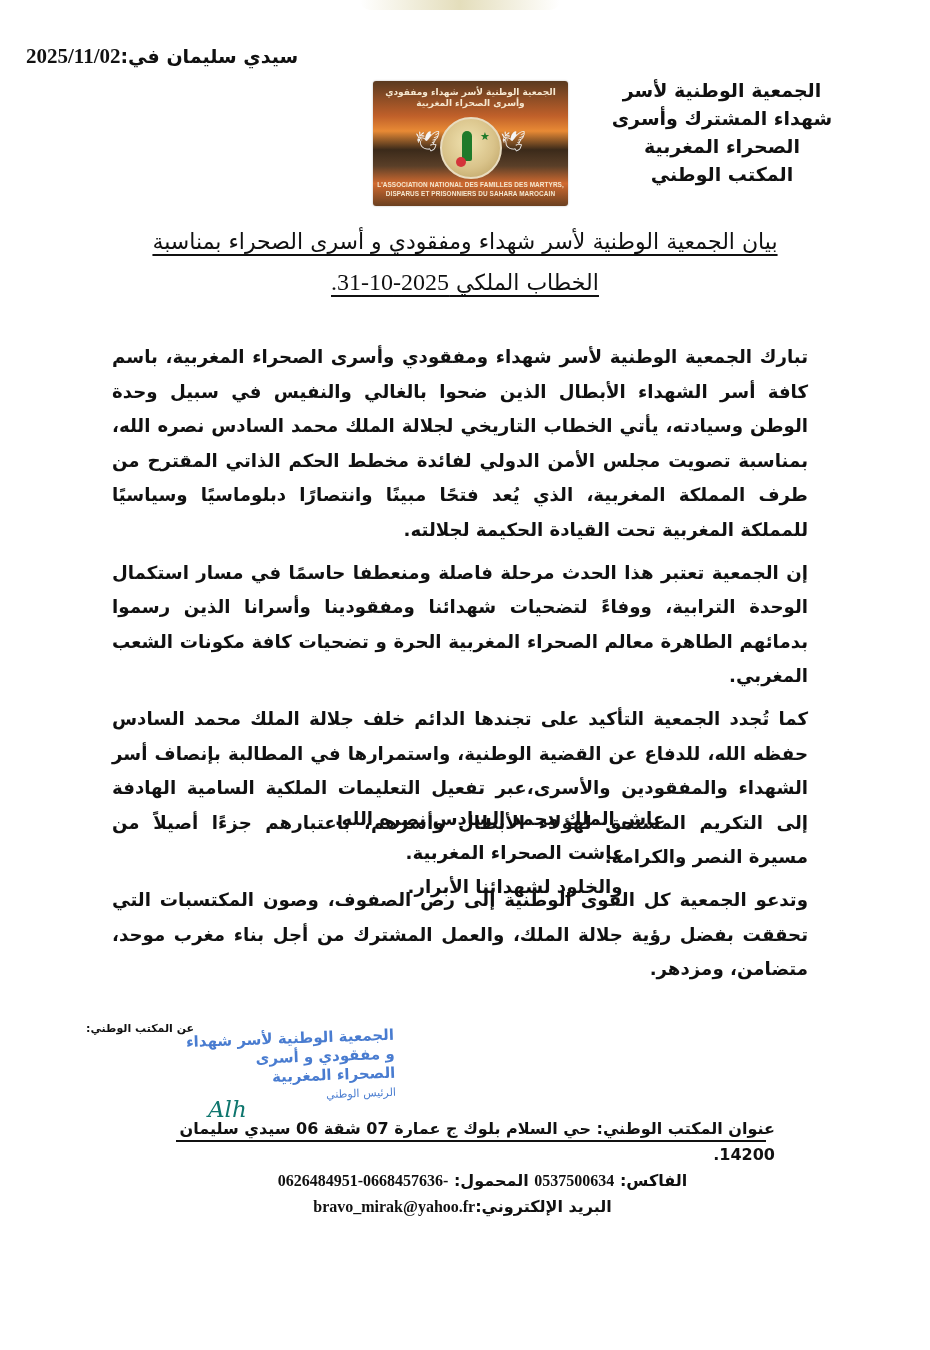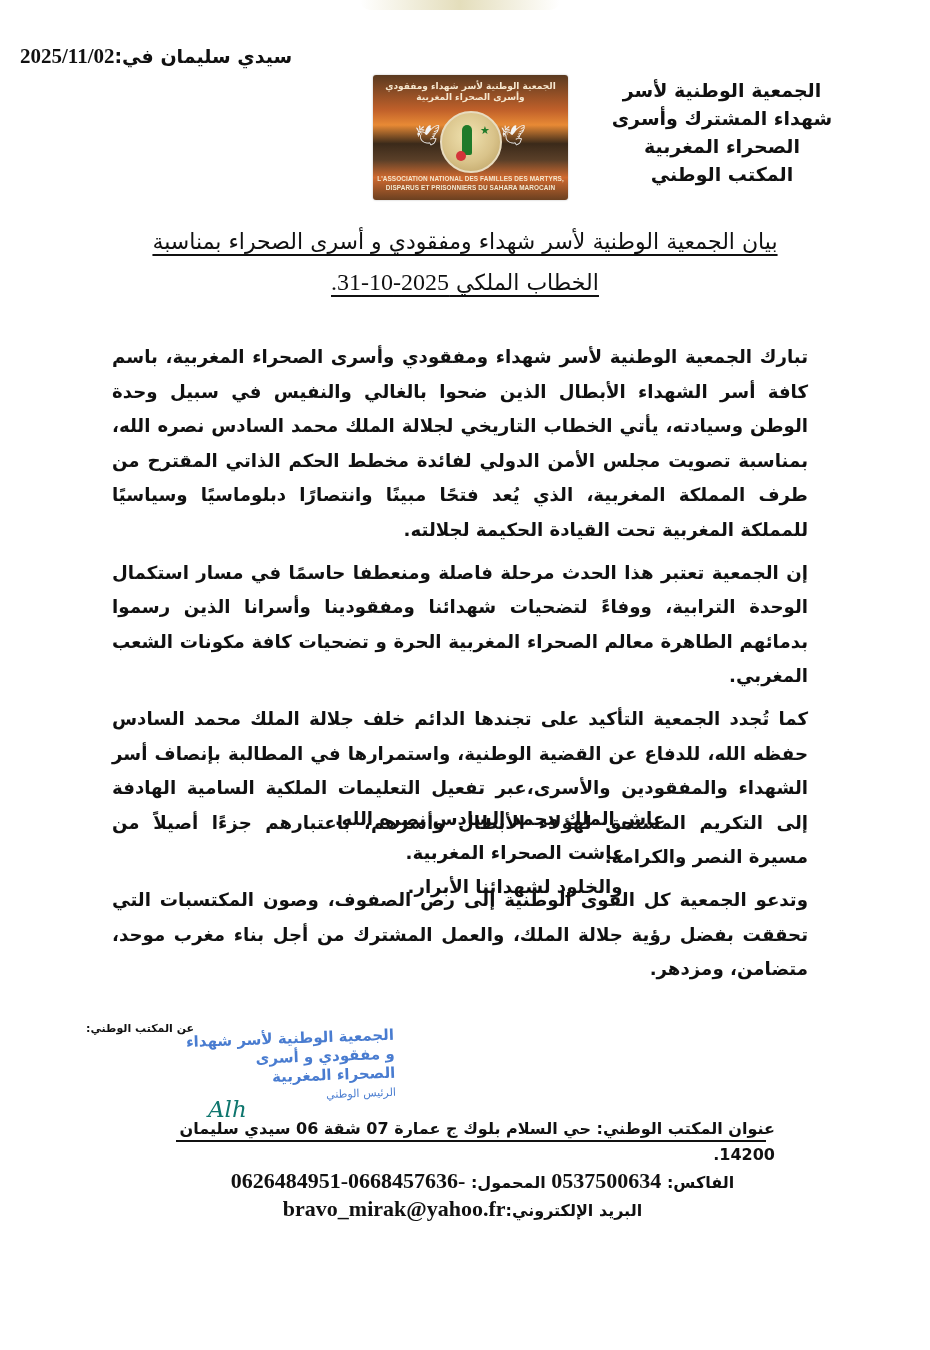--- a/index.html
+++ b/index.html
@@ -11,26 +11,26 @@
     position:absolute; left:360px; top:0; width:200px; height:10px;
     background:linear-gradient(90deg, rgba(230,225,195,0), rgba(225,218,180,0.9), rgba(230,225,195,0));
     border-radius:0 0 60px 60px;
   }
   .org-header {
     position:absolute; right:68px; top:36px; width:280px; text-align:center; direction:rtl;
     font-weight:bold; font-size:19px; line-height:28px;margin-top:40px;
   }
   .org-header div { white-space:nowrap; }
   .place-date {
-    position:absolute; left:20px; top:44px; direction:rtl; font-weight:bold; font-size:19px;
+    position:absolute; left:26px; top:44px; direction:rtl; font-weight:bold; font-size:19px;
     white-space:nowrap; unicode-bidi:plaintext;
   }
   .place-date .date { font-family:"Liberation Serif", serif; font-size:21px; direction:ltr; unicode-bidi:isolate; }
   .logo {
-    position:absolute; left:373px; top:75px; width:195px; height:125px;
+    position:absolute; left:373px; top:81px; width:195px; height:125px;
     background:linear-gradient(180deg, #5a3a20 0%, #c0602a 28%, #e88a35 40%, #3b2a1a 55%, #5a3f28 68%, #d06a30 82%, #6b4020 100%);
     border-radius:3px; overflow:hidden; box-shadow:0 0 2px rgba(0,0,0,.3);
   }
   .logo .logo-ar {
     position:absolute; top:6px; left:0; right:0; text-align:center; direction:rtl;
     color:#f6e8d0; font-size:9px; font-weight:bold; line-height:11px;
   }
   .logo .emblem {
     position:absolute; left:67px; top:36px; width:58px; height:58px; border-radius:50%;
     background:radial-gradient(circle at 45% 40%, #f0e2b0 0%, #d9c38a 55%, #b79b5c 100%);
@@ -77,21 +77,21 @@
     position:absolute; left:208px; top:1096px; color:#0f766e; font-family:"DejaVu Serif", serif;
     font-style:italic; font-size:23px;
   }
   .footer-line {
     position:absolute; left:176px; width:590px; top:1140px; height:0; border-top:2px solid #111;
   }
   .footer {
     position:absolute; left:150px; width:625px; top:1116px; direction:rtl; text-align:center;
     font-weight:bold; font-size:16px; line-height:26px;
   }
-  .footer .num { font-family:"Liberation Serif", serif; font-size:22px;margin-top:8px; }
+  .footer .num { font-family:"Liberation Serif", serif; font-size:16px;margin-top:8px; }
   .footer .l1 { text-align:right; }
   .footer .l2 { padding-left:40px; }
   .footer .l3 { padding-left:0; }
 </style>
 </head>
 <body>
 
 <div class="top-smudge"></div>
 
 <div class="org-header">

